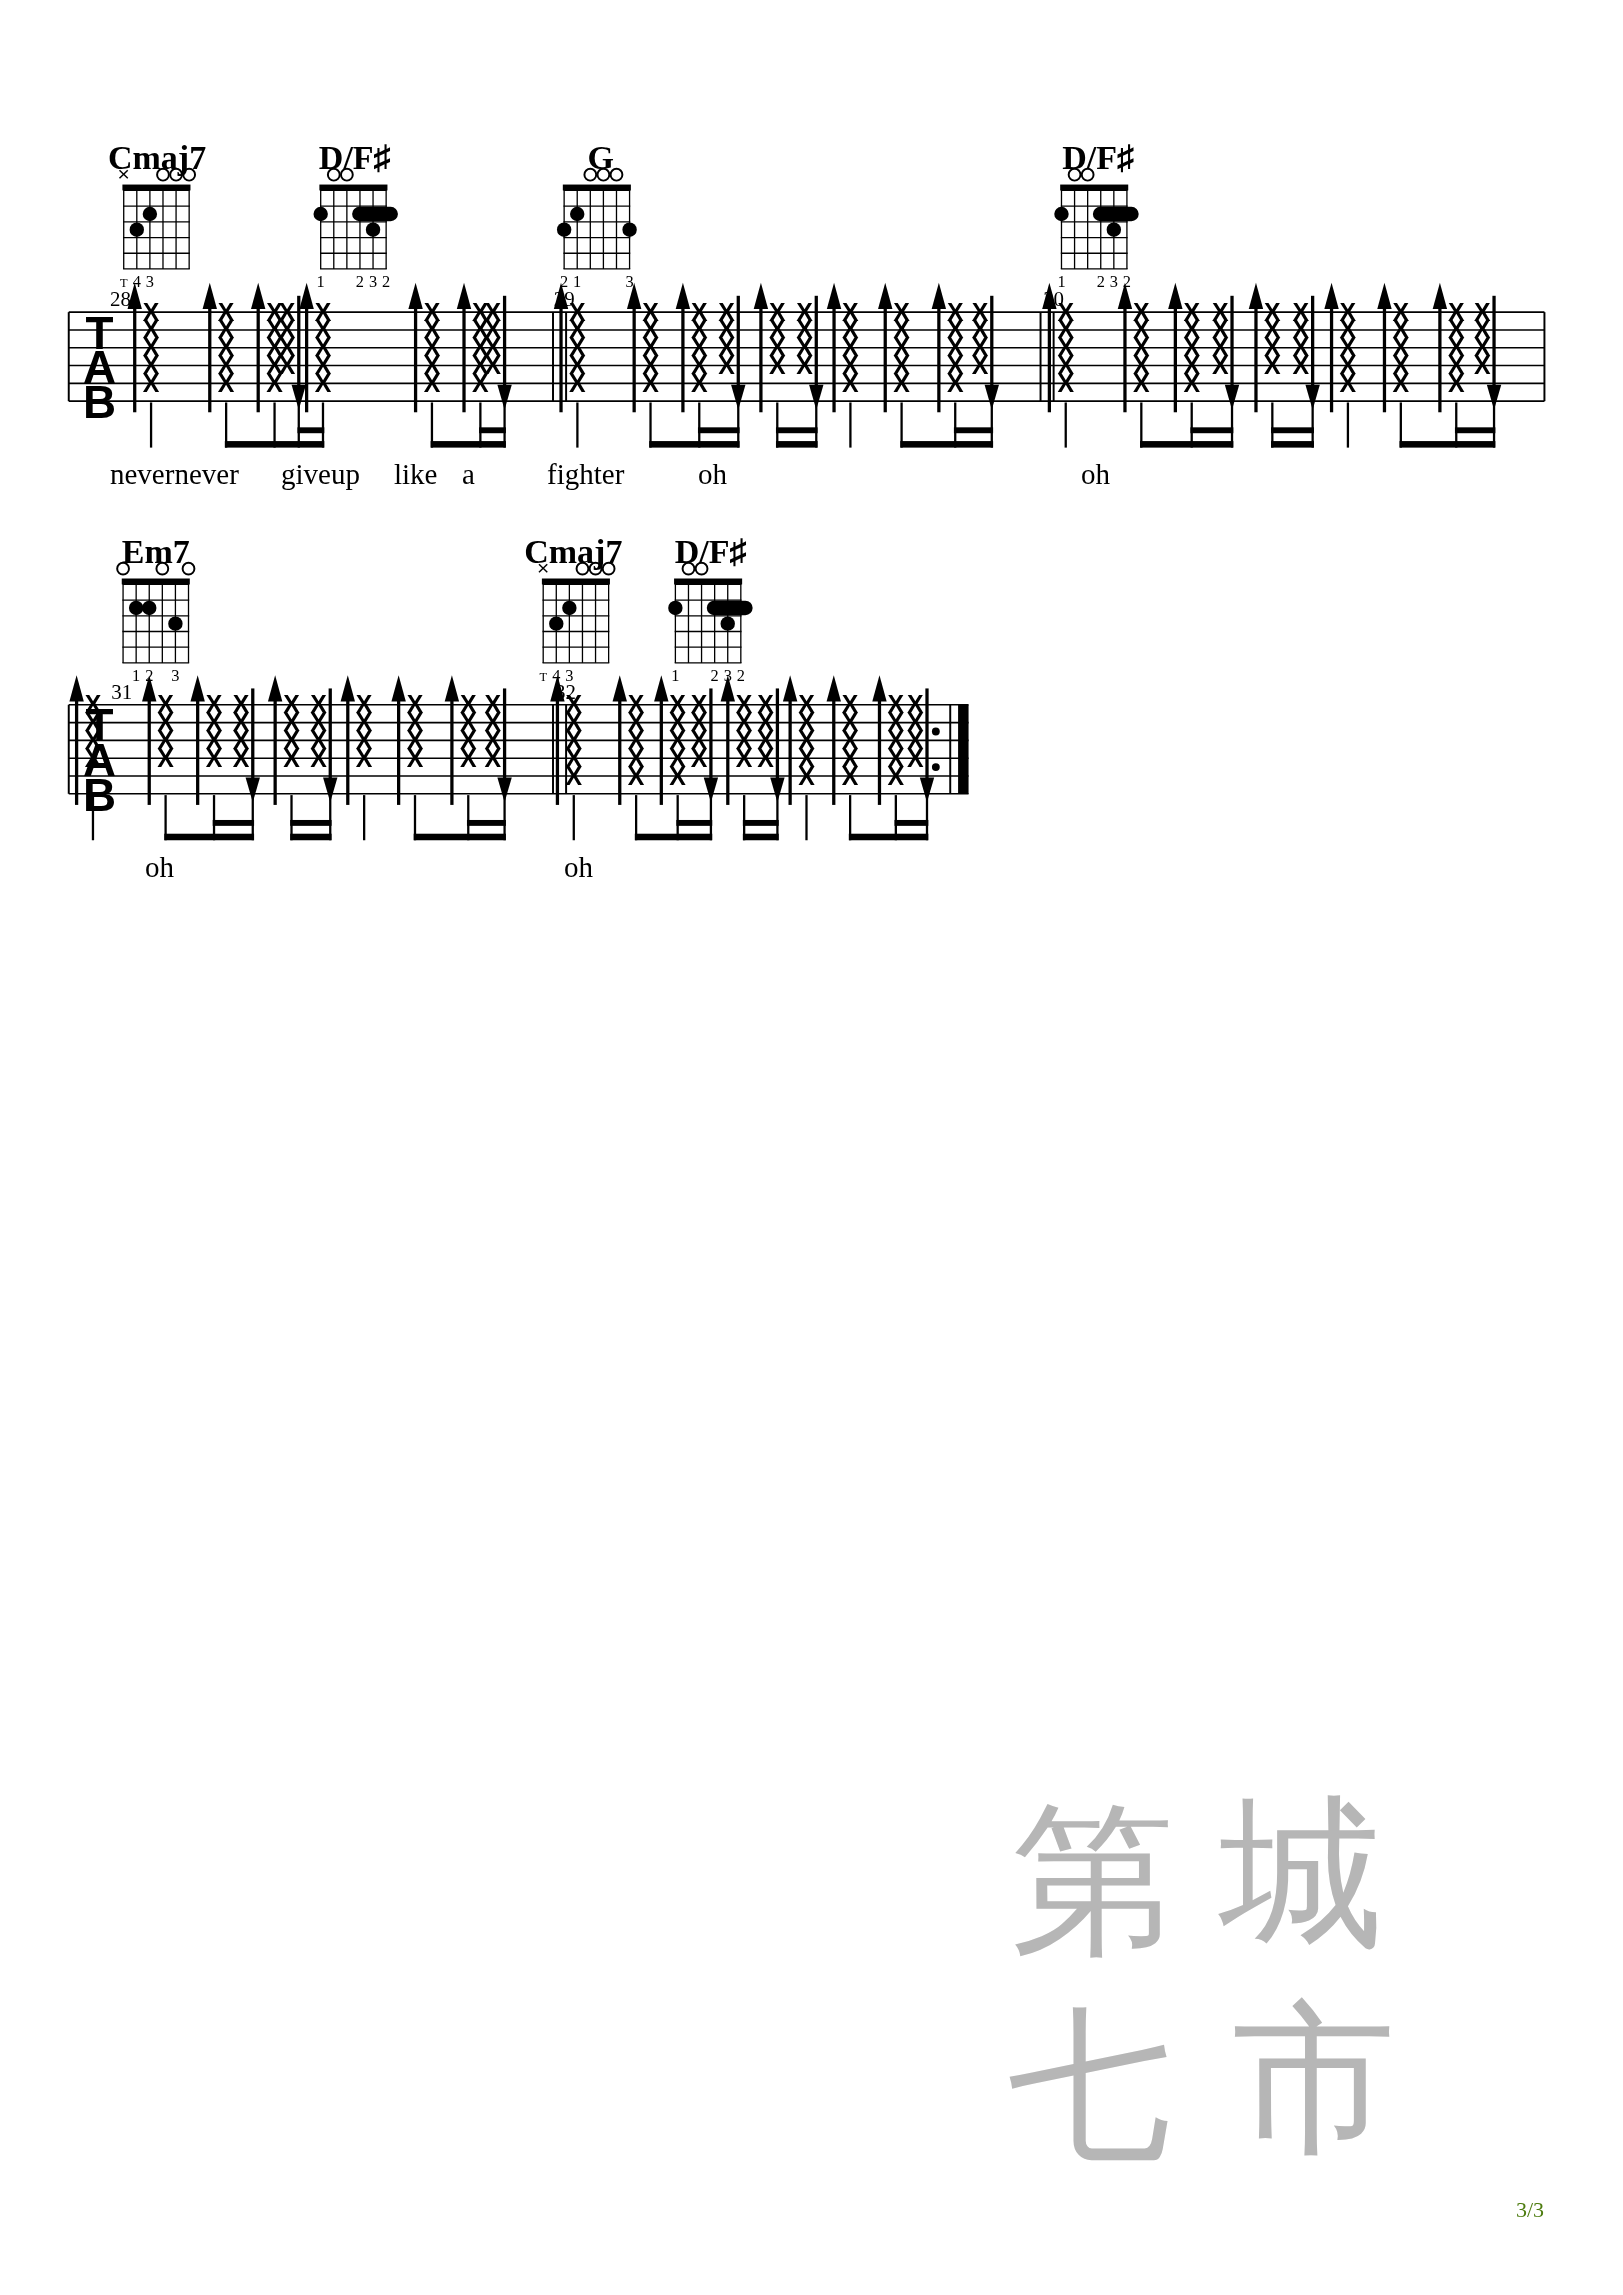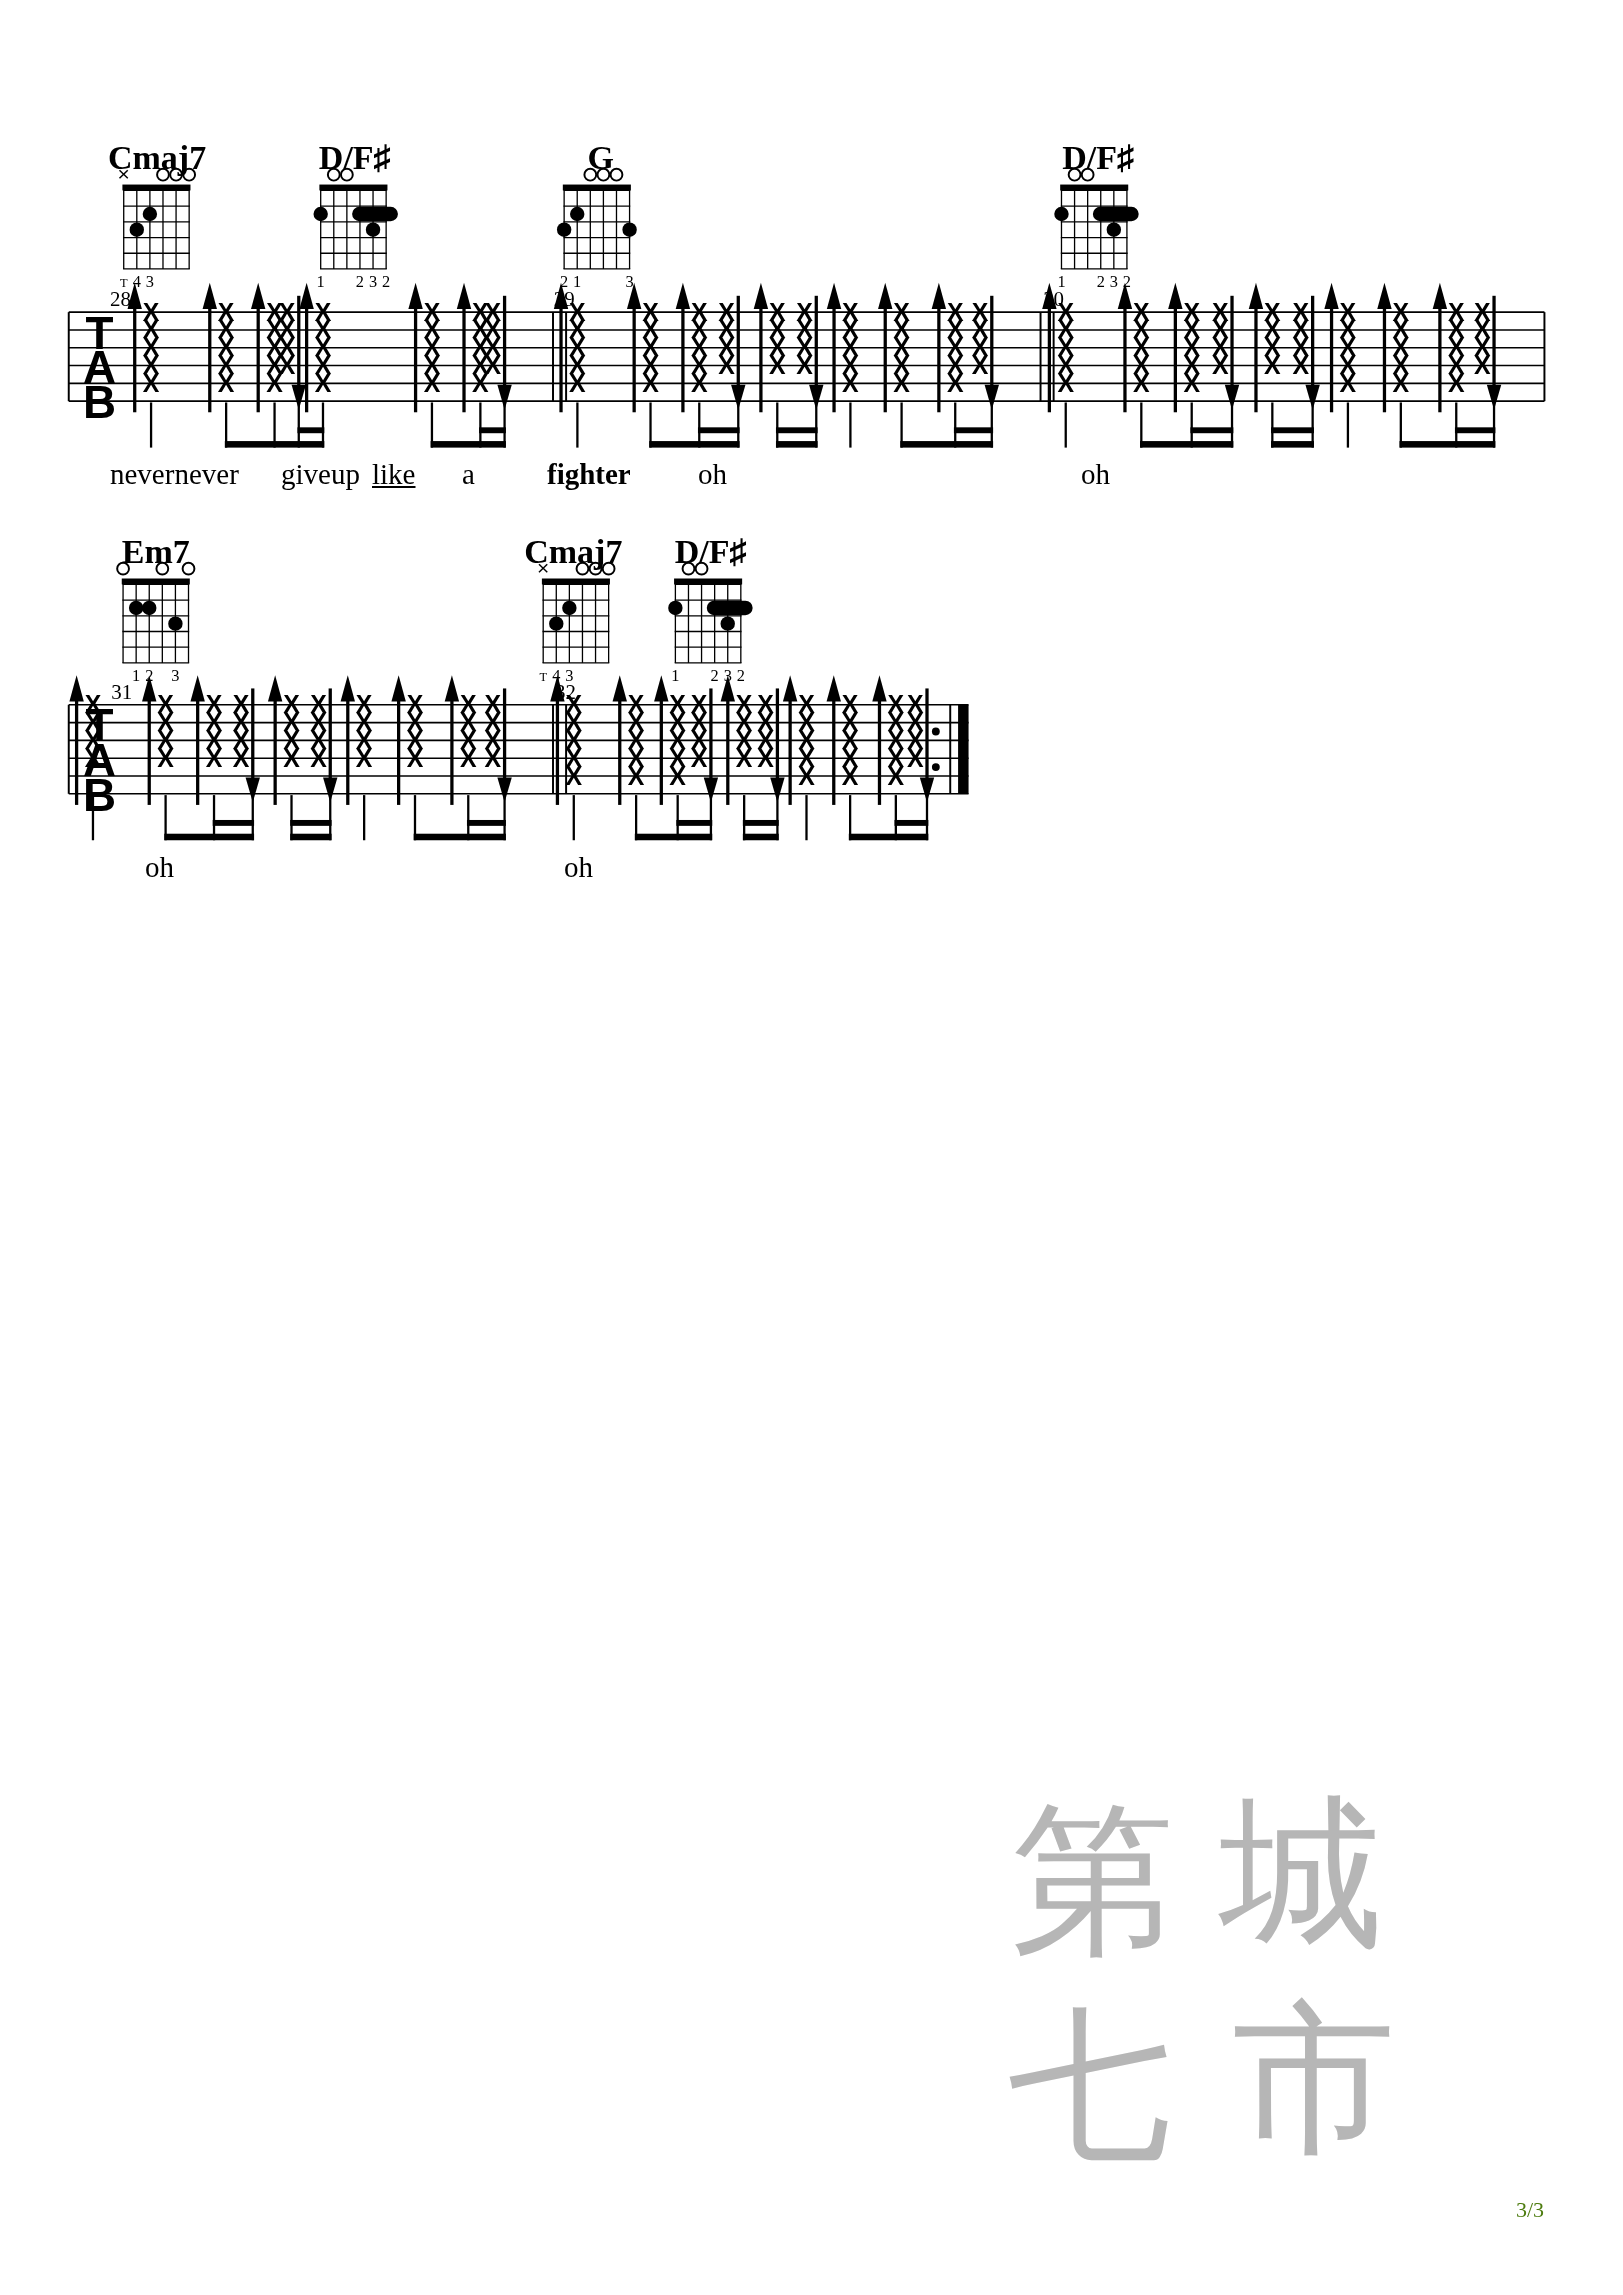--- a/index.html
+++ b/index.html
@@ -607,22 +607,22 @@
       <rect x="1033.5" y="1253" width="54.799999999999955" height="9" fill="#000000"></rect>
       <rect x="1135.1" y="1274" width="54.80000000000018" height="10" fill="#000000"></rect>
       <rect x="1135.1" y="1253" width="54.80000000000018" height="9" fill="#000000"></rect>
       <rect x="1297.025" y="1274" width="121.47499999999991" height="10" fill="#000000"></rect>
       <rect x="1366.875" y="1253" width="51.625" height="9" fill="#000000"></rect>
     </svg>
   <div id="text-layer">
     <span class="abs pagenum" style="left:1516px;top:2197px;">3/3</span>
   <span class="abs lyric" style="left: 110px; top: 458px;">nevernever</span>
       <span class="abs lyric" style="left: 281px; top: 458px;">giveup</span>
-      <span class="abs lyric" style="left: 372px; top: 458px; text-decoration: underline;">like</span>
+      <span class="abs lyric" style="left: 394px; top: 458px;">like</span>
       <span class="abs lyric" style="left: 462px; top: 458px;">a</span>
-      <span class="abs lyric" style="left: 547px; top: 458px; font-weight: bold;">fighter</span>
+      <span class="abs lyric" style="left: 547px; top: 458px;">fighter</span>
       <span class="abs lyric" style="left: 698px; top: 458px;">oh</span>
       <span class="abs lyric" style="left: 1081px; top: 458px;">oh</span>
       <span class="abs lyric" style="left: 145px; top: 851px;">oh</span>
       <span class="abs lyric" style="left: 564px; top: 851px;">oh</span>
     </div>
 </div>
 
 
 </body></html>

